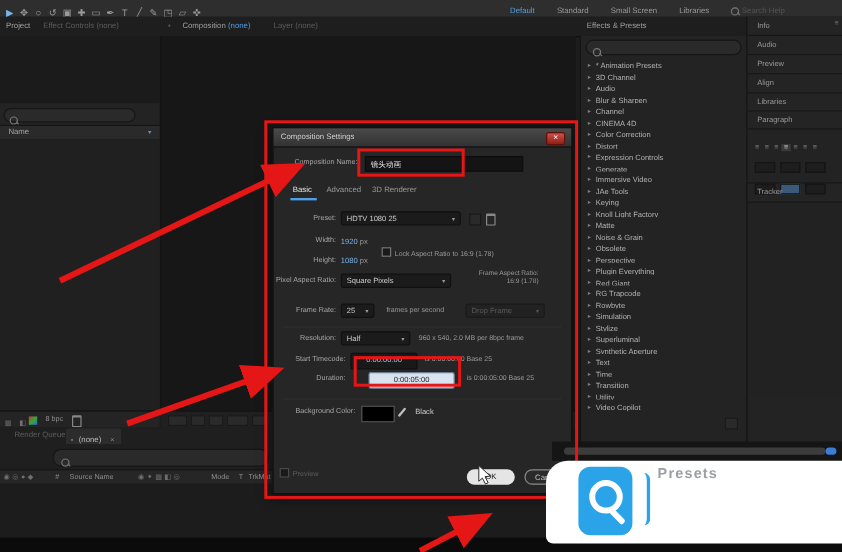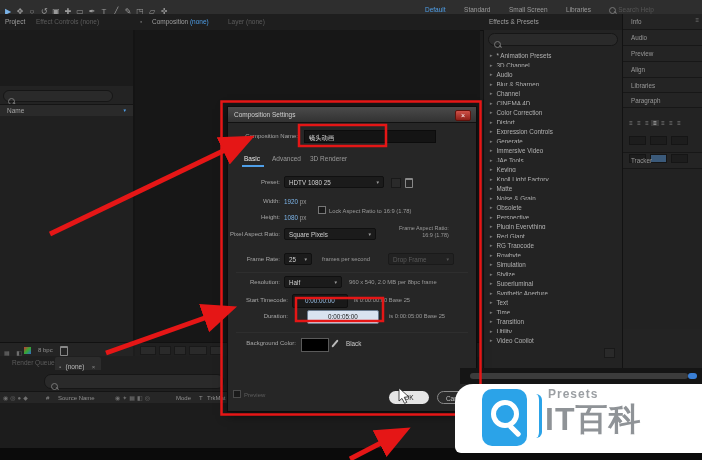--- a/index.html
+++ b/index.html
@@ -298,16 +298,15 @@
     <path d="M399,388 l0,13 l3,-2.6 l2.6,5 l2.2,-1.1 l-2.6,-5 l4.4,-0.6 Z" fill="#fff" stroke="#222" stroke-width="0.8"></path>
   </svg>
 
   <div class="abs" id="card">
     <div class="abs" id="appicon">
       <span class="ring"></span>
       <span class="handle"></span>
     </div>
     <div class="abs bracket"></div>
     <div class="abs brand">Presets</div>
-    <div class="abs cardtitle">IT百科</div>
   </div>
 
 </div>
 
 </body></html>

